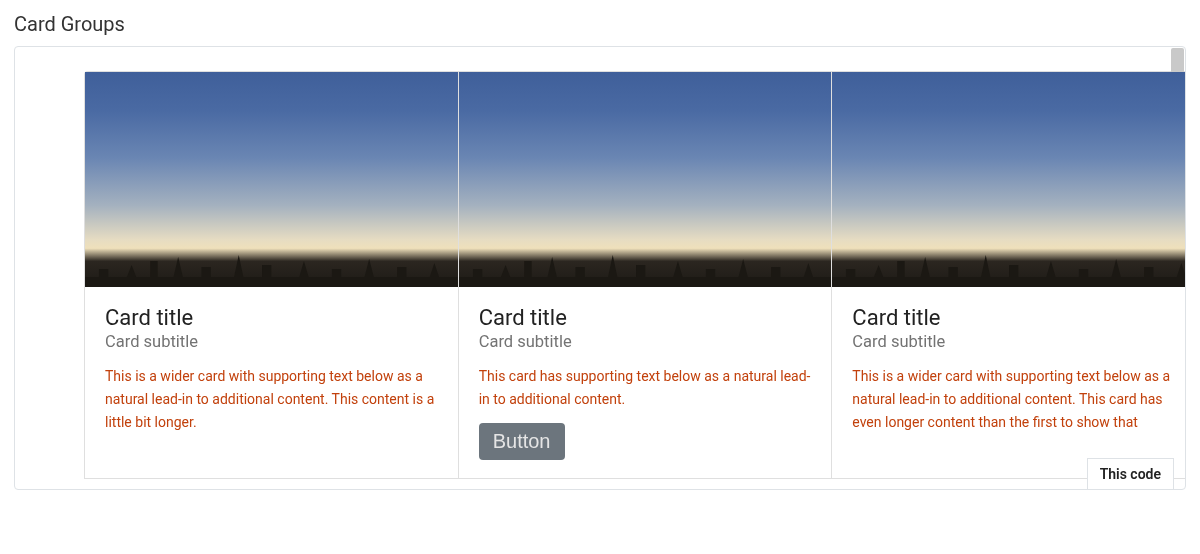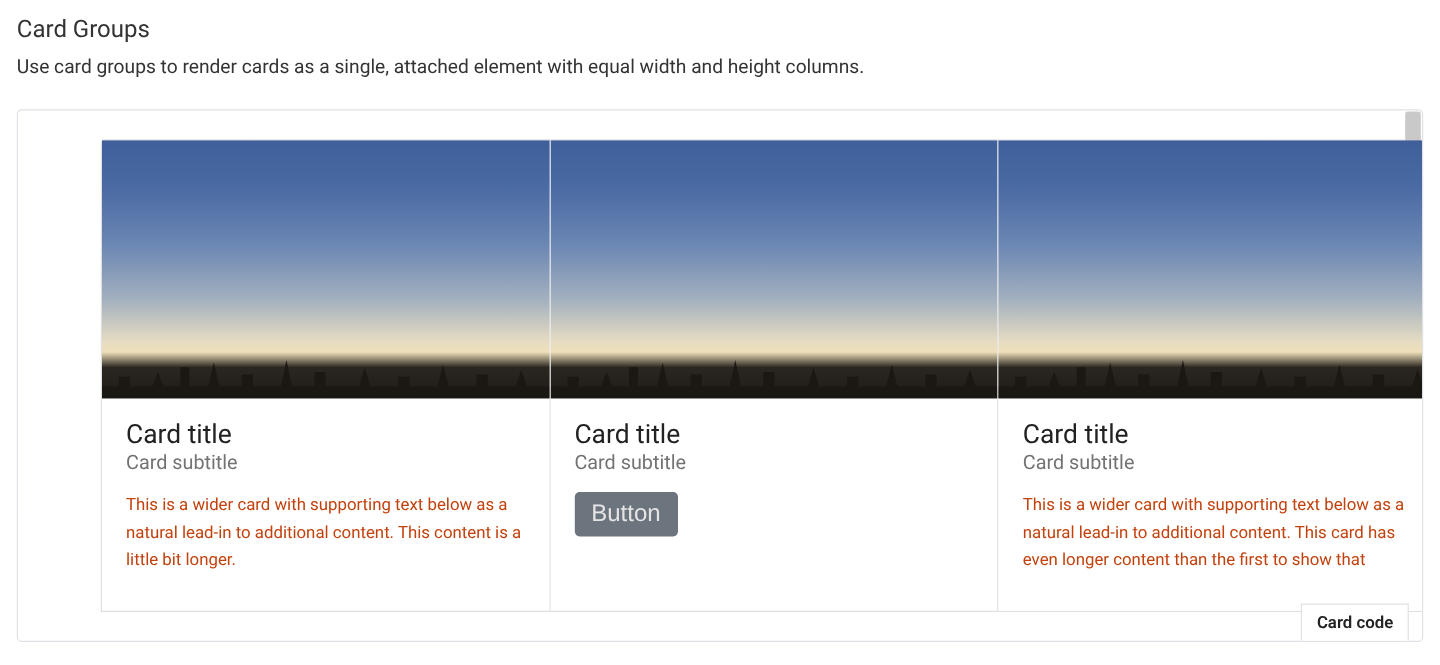--- a/index.html
+++ b/index.html
@@ -124,21 +124,20 @@
     padding: 7px 12px 7px 12px;
     cursor: pointer;
   }
 </style>
 </head>
 <body>
 
 <div class="page">
 
   <h2 class="section-heading">Card Groups</h2>
-  <p class="section-desc">Use card groups to render cards as a single, attached element with equal width and height columns.</p>
 
   <div class="example-frame">
     <div class="scrollbar"></div>
 
     <div class="card-group">
 
       <div class="card">
         <div class="card-img" aria-label="city-skyline-dusk">
           <div class="skyline">
             <svg viewBox="0 0 400 40" preserveAspectRatio="none">
@@ -157,20 +156,21 @@
         <div class="card-img" aria-label="city-skyline-dusk">
           <div class="skyline">
             <svg viewBox="0 0 400 40" preserveAspectRatio="none">
               <path d="M0,40 L0,30 L15,30 L15,22 L25,22 L25,30 L45,30 L50,18 L55,30 L70,30 L70,14 L78,14 L78,30 L95,30 L100,10 L105,30 L125,30 L125,20 L135,20 L135,30 L160,30 L165,8 L170,30 L190,30 L190,18 L200,18 L200,30 L230,30 L235,14 L240,30 L265,30 L265,22 L275,22 L275,30 L300,30 L305,12 L310,30 L335,30 L335,20 L345,20 L345,30 L370,30 L375,16 L380,30 L400,30 L400,40 Z" fill="#1b1813"></path>
             </svg>
           </div>
         </div>
         <div class="card-body">
           <h3 class="card-title">Card title</h3>
           <div class="card-subtitle">Card subtitle</div>
+          <p class="card-text">This card has supporting text below as a natural lead-in to additional content.</p>
           <button class="btn">Button</button>
         </div>
       </div>
 
       <div class="card">
         <div class="card-img" aria-label="city-skyline-dusk">
           <div class="skyline">
             <svg viewBox="0 0 400 40" preserveAspectRatio="none">
               <path d="M0,40 L0,30 L15,30 L15,22 L25,22 L25,30 L45,30 L50,18 L55,30 L70,30 L70,14 L78,14 L78,30 L95,30 L100,10 L105,30 L125,30 L125,20 L135,20 L135,30 L160,30 L165,8 L170,30 L190,30 L190,18 L200,18 L200,30 L230,30 L235,14 L240,30 L265,30 L265,22 L275,22 L275,30 L300,30 L305,12 L310,30 L335,30 L335,20 L345,20 L345,30 L370,30 L375,16 L380,30 L400,30 L400,40 Z" fill="#1b1813"></path>
             </svg>
@@ -178,16 +178,16 @@
         </div>
         <div class="card-body">
           <h3 class="card-title">Card title</h3>
           <div class="card-subtitle">Card subtitle</div>
           <p class="card-text">This is a wider card with supporting text below as a natural lead-in to additional content. This card has even longer content than the first to show that</p>
         </div>
       </div>
 
     </div>
 
-    <div class="show-code">Card code</div>
+    <div class="show-code">This code</div>
   </div>
 
 </div>
 
 </body></html>

